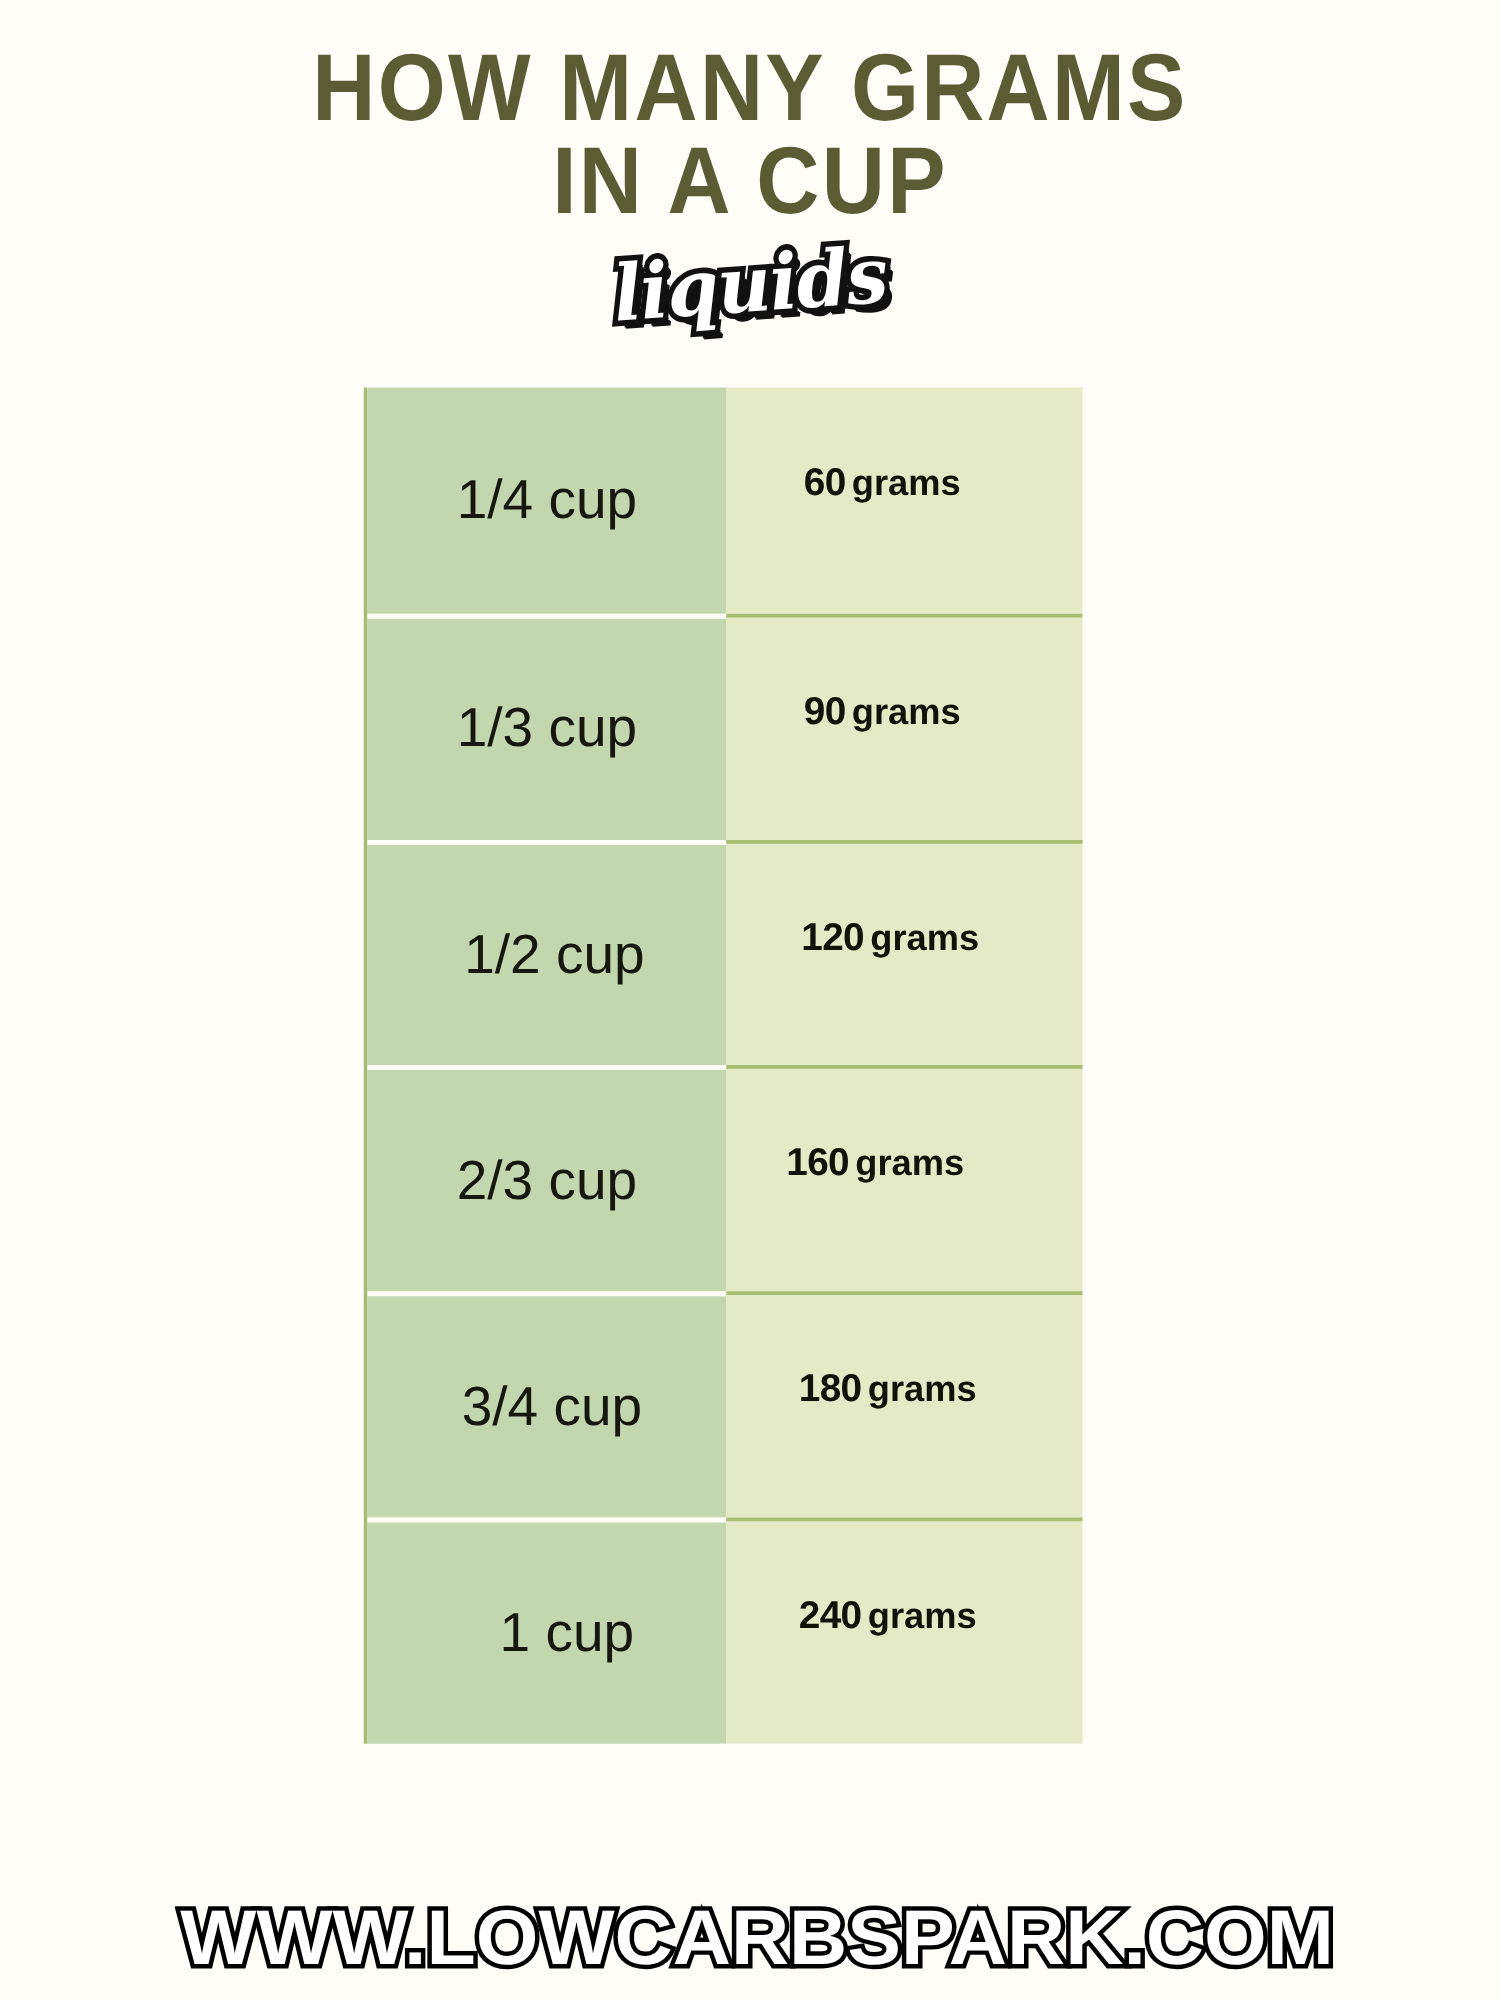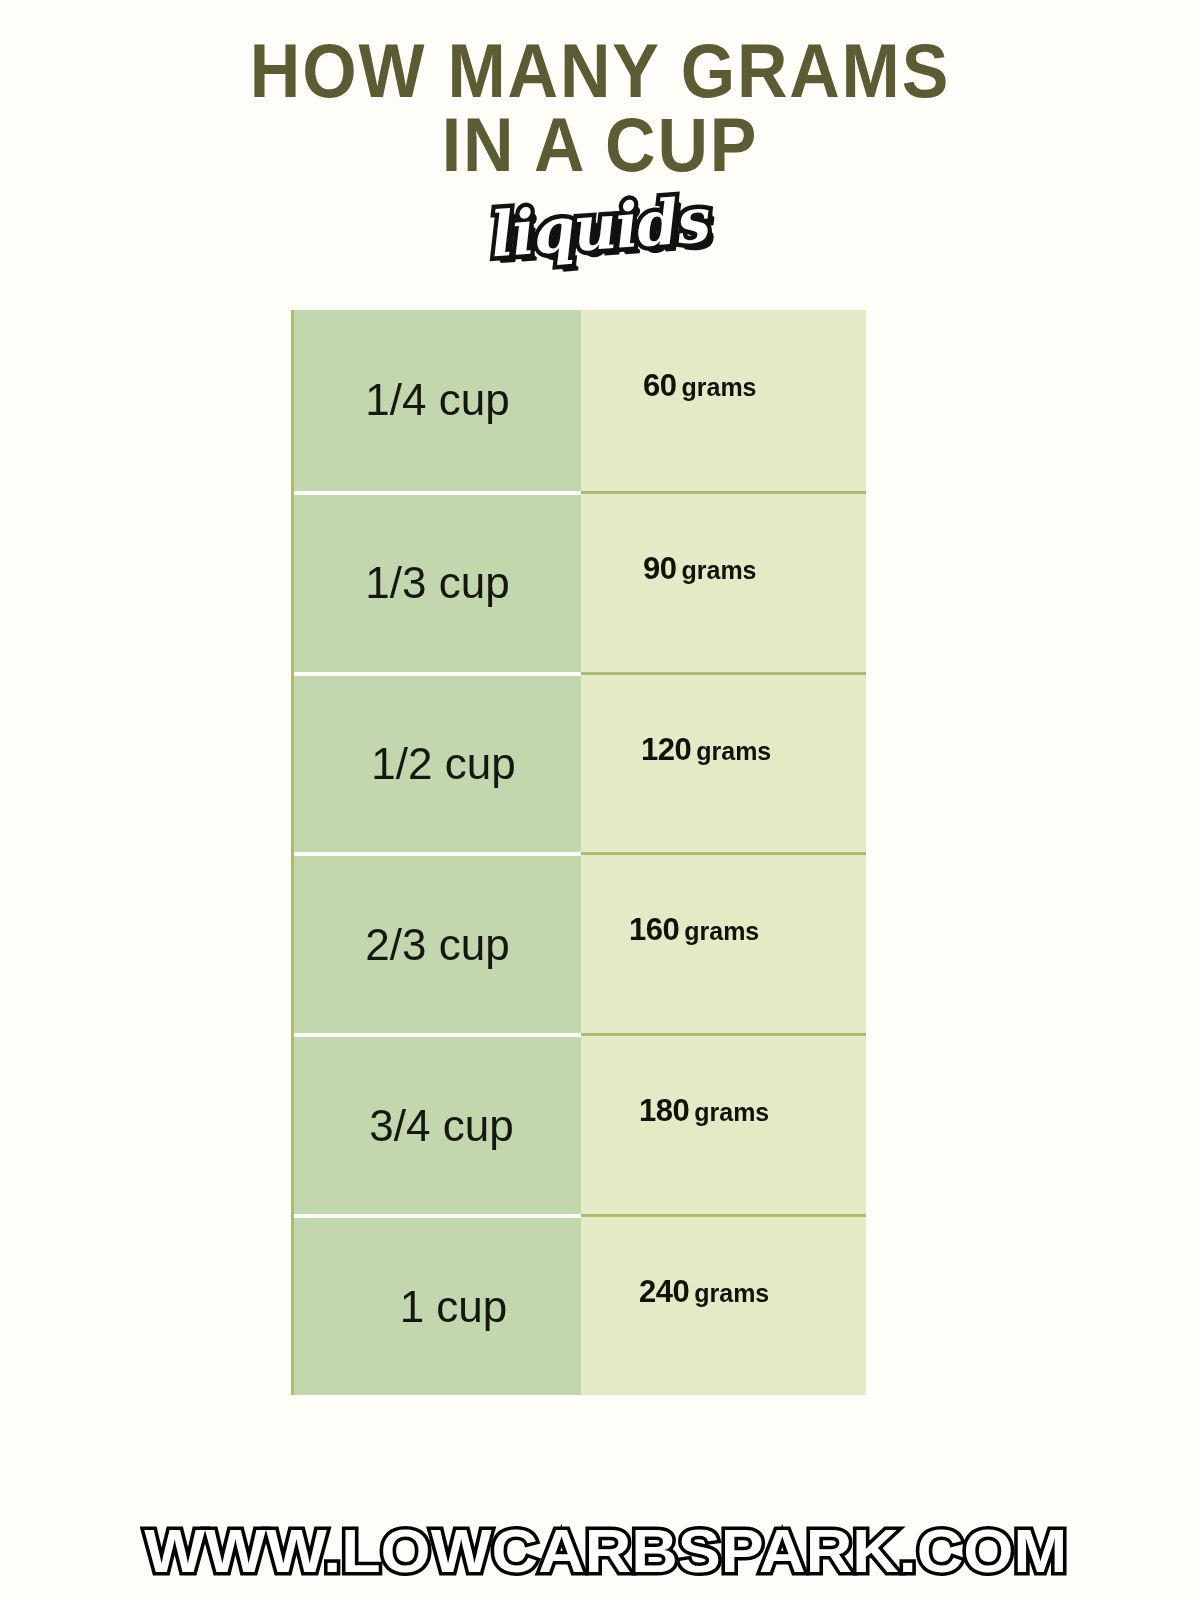--- a/index.html
+++ b/index.html
@@ -117,21 +117,21 @@
     color: #111208;
     letter-spacing: 0px;
     white-space: nowrap;
     position: relative;
     top: -14px;
   }
   .grams .num {
     letter-spacing: -0.5px;
   }
   .grams .unit {
-    font-size: 25px;
+    font-size: 29px;
     margin-left: 5px;
     text-align: center;
   }
 
   
   .row:nth-child(1) .cell-right { padding-left: 62px; }
   .row:nth-child(2) .cell-right { padding-left: 62px; }
   .row:nth-child(3) .cell-right { padding-left: 60px; }
   .row:nth-child(4) .cell-right { padding-left: 48px; }
   .row:nth-child(5) .cell-right { padding-left: 58px; }

